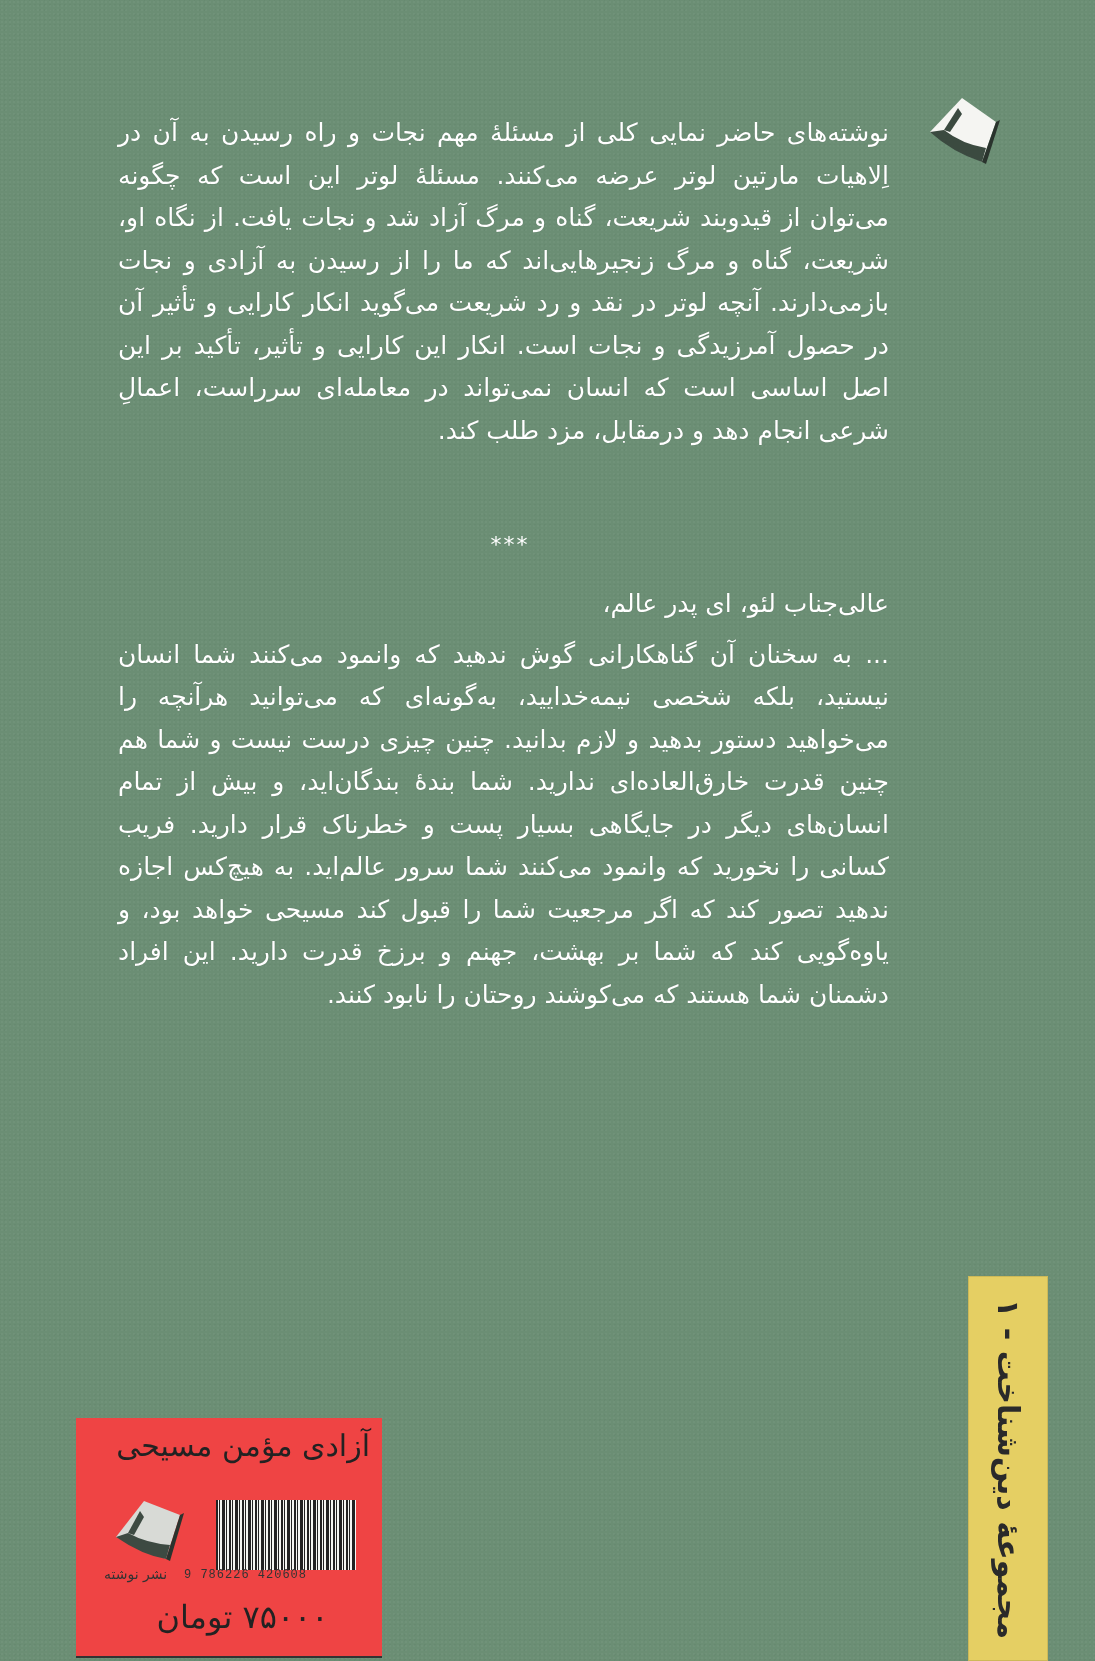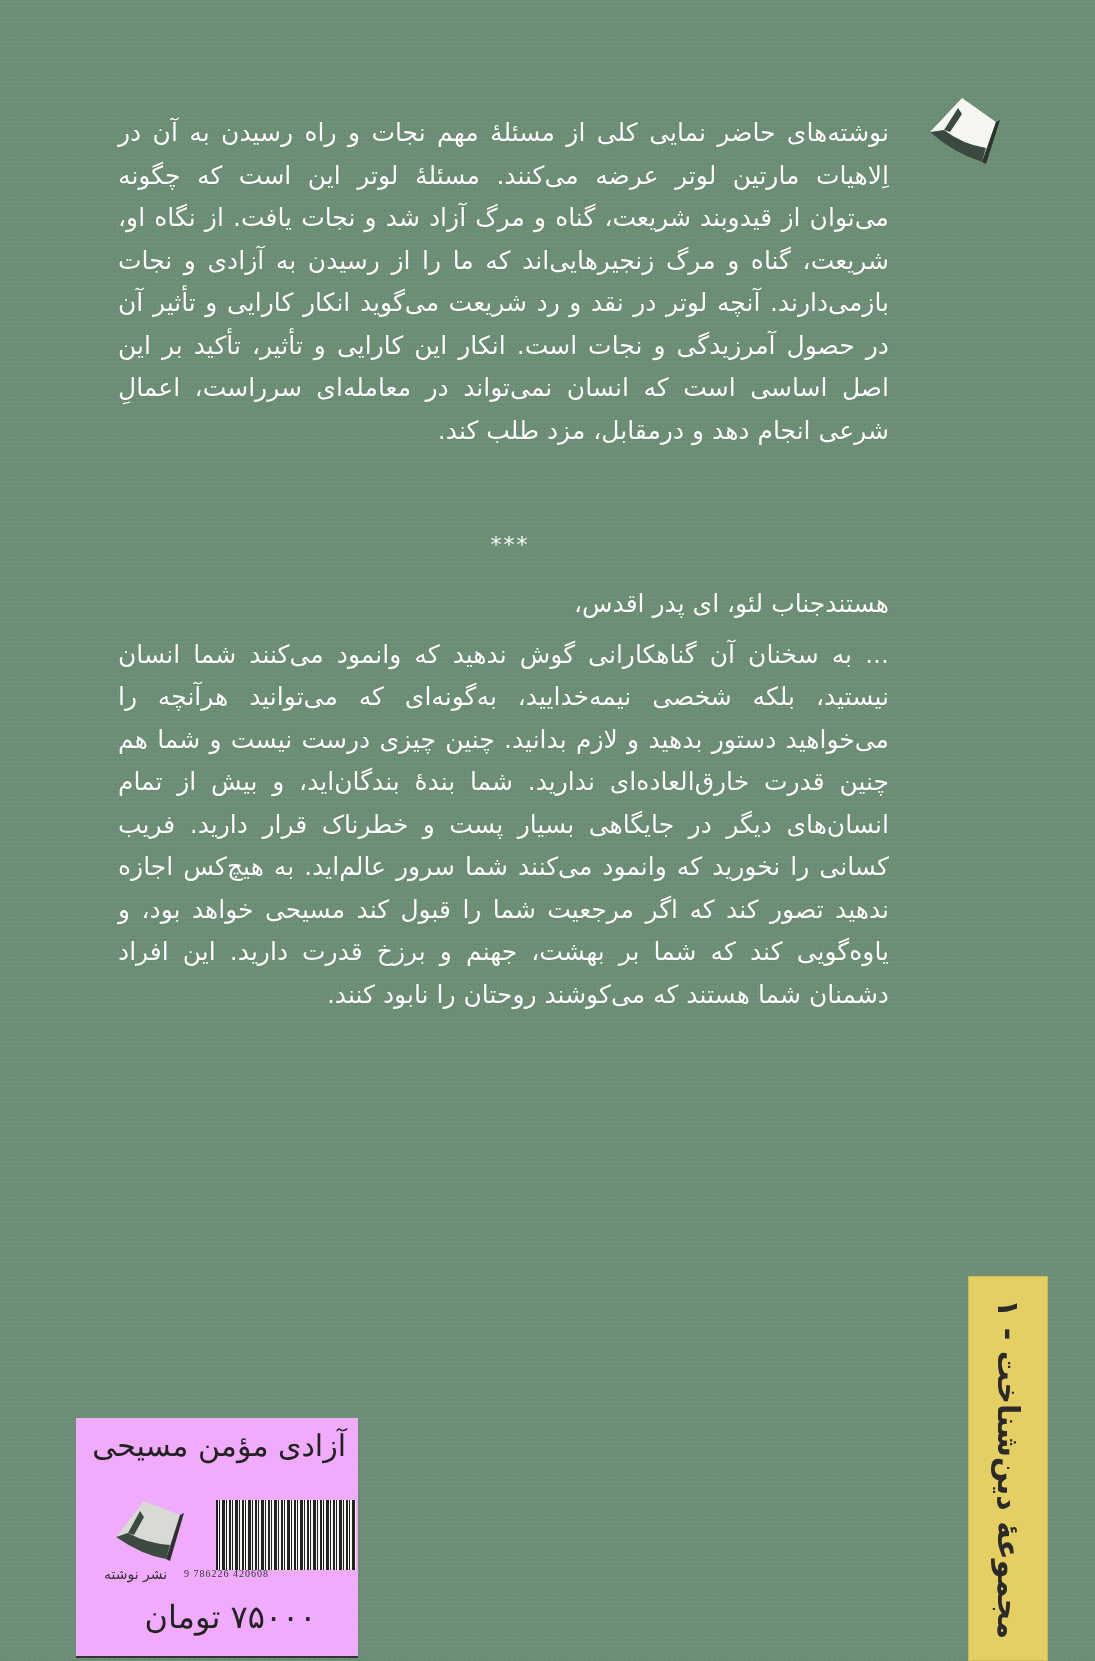--- a/index.html
+++ b/index.html
@@ -22,38 +22,38 @@
     }
     .intro { top: 104px; }
     .intro p, .letter p { margin: 8px; }
     .stars {
       position: absolute; left: 460px; top: 532px; width: 100px; text-align: center;
       color: #ffffff; font-size: 22px; letter-spacing: 2px;
     }
     .letter { top: 575px; }
     .letter .salutation { text-align: right; }
     .sticker {
-      position: absolute; left: 76px; top: 1418px; width: 282px; height: 240px;
-      background: #f0abfc; border-bottom: 2px solid #333;
+      position: absolute; left: 76px; top: 1418px; width: 306px; height: 240px;
+      background: #ef4444; border-bottom: 2px solid #333;
       box-sizing: border-box;
     }
     .sticker-title {
       position: absolute; right: 12px; top: 10px; direction: rtl;
       font-family: "DejaVu Serif", serif; font-size: 30px; color: #222;
     }
     .sticker-logo { position: absolute; left: 32px; top: 75px; width: 85px; height: 72px; }
     .barcode {
       position: absolute; left: 140px; top: 82px; width: 140px; height: 70px;
       background: repeating-linear-gradient(90deg,
         #222 0 2px, #f4f5f1 2px 3px, #222 3px 4px, #f4f5f1 4px 6px,
         #222 6px 9px, #f4f5f1 9px 10px, #222 10px 11px, #f4f5f1 11px 13px);
     }
     .barcode-digits {
-      position: absolute; left: 108px; top: 150px; font-size: 10px; color: #333;
-      letter-spacing: 1px; font-family: Liberation Serif, serif; text-align: right;
+      position: absolute; left: 108px; top: 150px; font-size: 12px; color: #333;
+      letter-spacing: 1px; font-family: Liberation Mono, monospace; text-align: right;
     }
     .publisher {
       position: absolute; left: 28px; top: 148px; direction: rtl;
       font-size: 14px; color: #333;
     }
     .price {
       position: absolute; left: 0; right: 0; top: 180px; text-align: center;
       direction: rtl; font-family: "DejaVu Serif", serif; font-size: 32px; color: #222; padding-left: 27px;
     }
     .series-label {
@@ -77,21 +77,21 @@
   <path d="M60 70 L74 30 L78 28 L64 72 Z" fill="#2a332d"></path>
 </svg>
 
 <div class="text-block intro">
   <p>نوشته‌های حاضر نمایی کلی از مسئلهٔ مهم نجات و راه رسیدن به آن در اِلاهیات مارتین لوتر عرضه می‌کنند. مسئلهٔ لوتر این است که چگونه می‌توان از قیدوبند شریعت، گناه و مرگ آزاد شد و نجات یافت. از نگاه او، شریعت، گناه و مرگ زنجیرهایی‌اند که ما را از رسیدن به آزادی و نجات بازمی‌دارند. آنچه لوتر در نقد و رد شریعت می‌گوید انکار کارایی و تأثیر آن در حصول آمرزیدگی و نجات است. انکار این کارایی و تأثیر، تأکید بر این اصل اساسی است که انسان نمی‌تواند در معامله‌ای سرراست، اعمالِ شرعی انجام دهد و درمقابل، مزد طلب کند.</p>
 </div>
 
 <div class="stars">***</div>
 
 <div class="text-block letter">
-  <p class="salutation">هستند‌جناب لئو، ای پدر اقدس،</p>
+  <p class="salutation">عالی‌جناب لئو، ای پدر عالم،</p>
   <p>... به سخنان آن گناهکارانی گوش ندهید که وانمود می‌کنند شما انسان نیستید، بلکه شخصی نیمه‌خدایید، به‌گونه‌ای که می‌توانید هرآنچه را می‌خواهید دستور بدهید و لازم بدانید. چنین چیزی درست نیست و شما هم چنین قدرت خارق‌العاده‌ای ندارید. شما بندهٔ بندگان‌اید، و بیش از تمام انسان‌های دیگر در جایگاهی بسیار پست و خطرناک قرار دارید. فریب کسانی را نخورید که وانمود می‌کنند شما سرور عالم‌اید. به هیچ‌کس اجازه ندهید تصور کند که اگر مرجعیت شما را قبول کند مسیحی خواهد بود، و یاوه‌گویی کند که شما بر بهشت، جهنم و برزخ قدرت دارید. این افراد دشمنان شما هستند که می‌کوشند روحتان را نابود کنند.</p>
 </div>
 
 <div class="sticker">
   <div class="sticker-title">آزادی مؤمن مسیحی</div>
   <svg class="sticker-logo" viewBox="0 0 85 72">
     <path d="M8 44 L36 8 L72 22 L58 66 Z" fill="#d8dad6"></path>
     <path d="M8 44 Q34 62 58 66 L62 52 Q38 50 20 40 Z" fill="#3d4a42"></path>
     <path d="M20 40 L32 18 L36 24 L26 42 Z" fill="#3d4a42"></path>
     <path d="M58 66 L72 22 L76 20 L62 68 Z" fill="#2b332e"></path>

